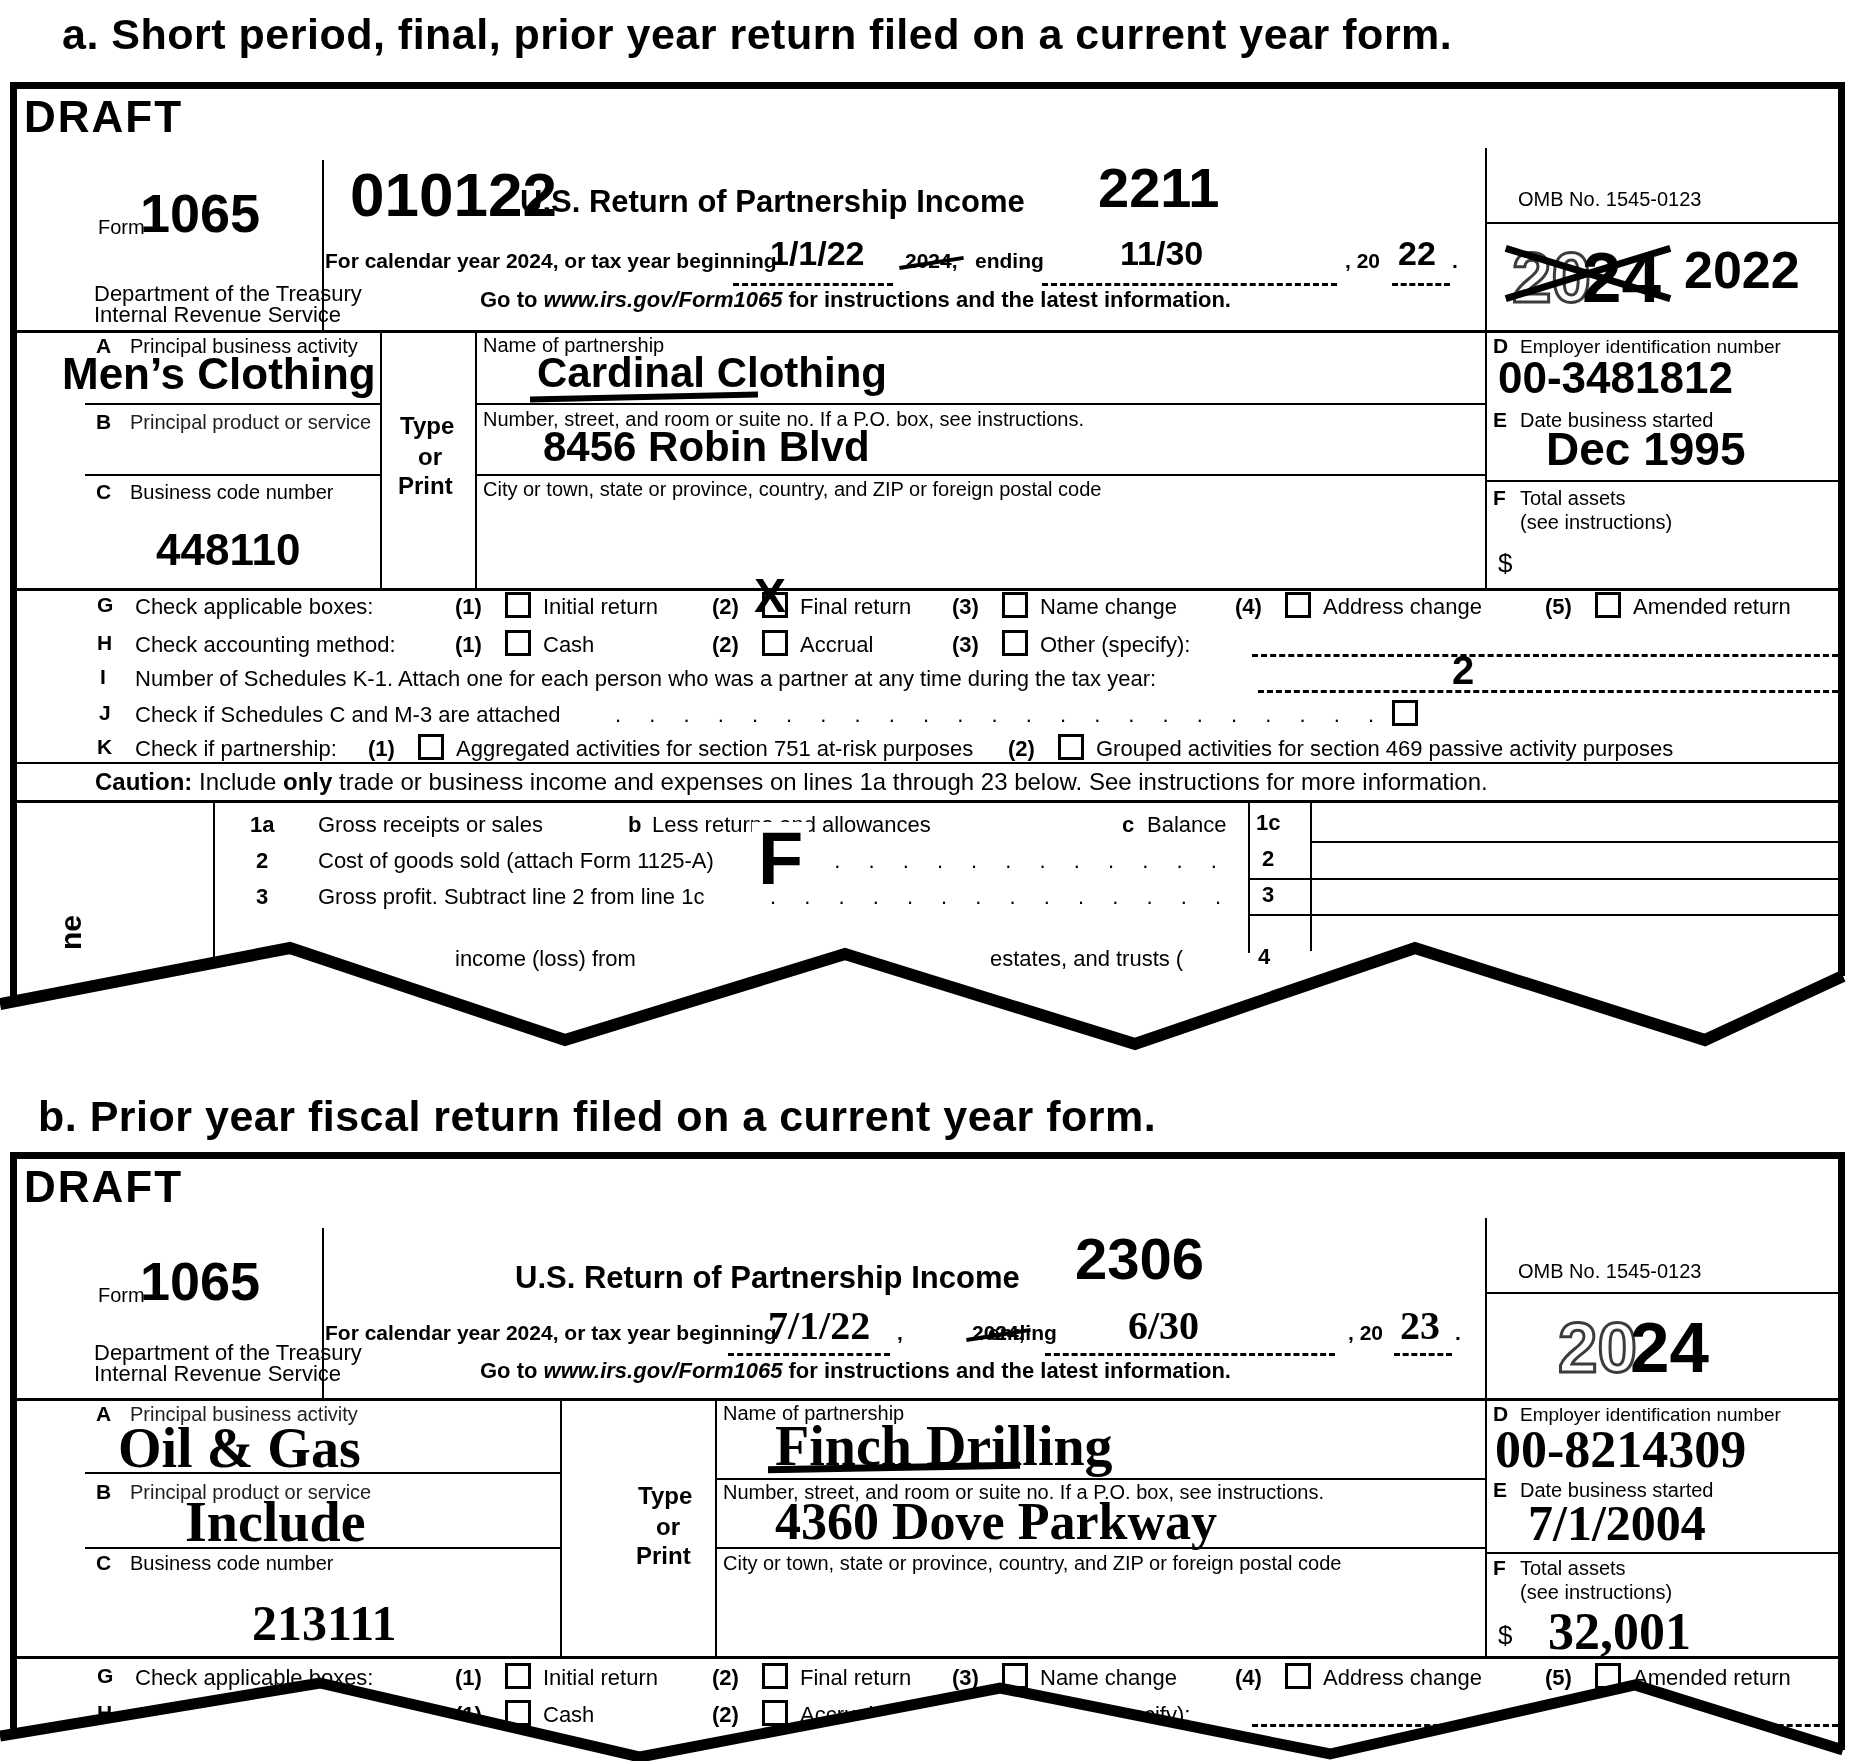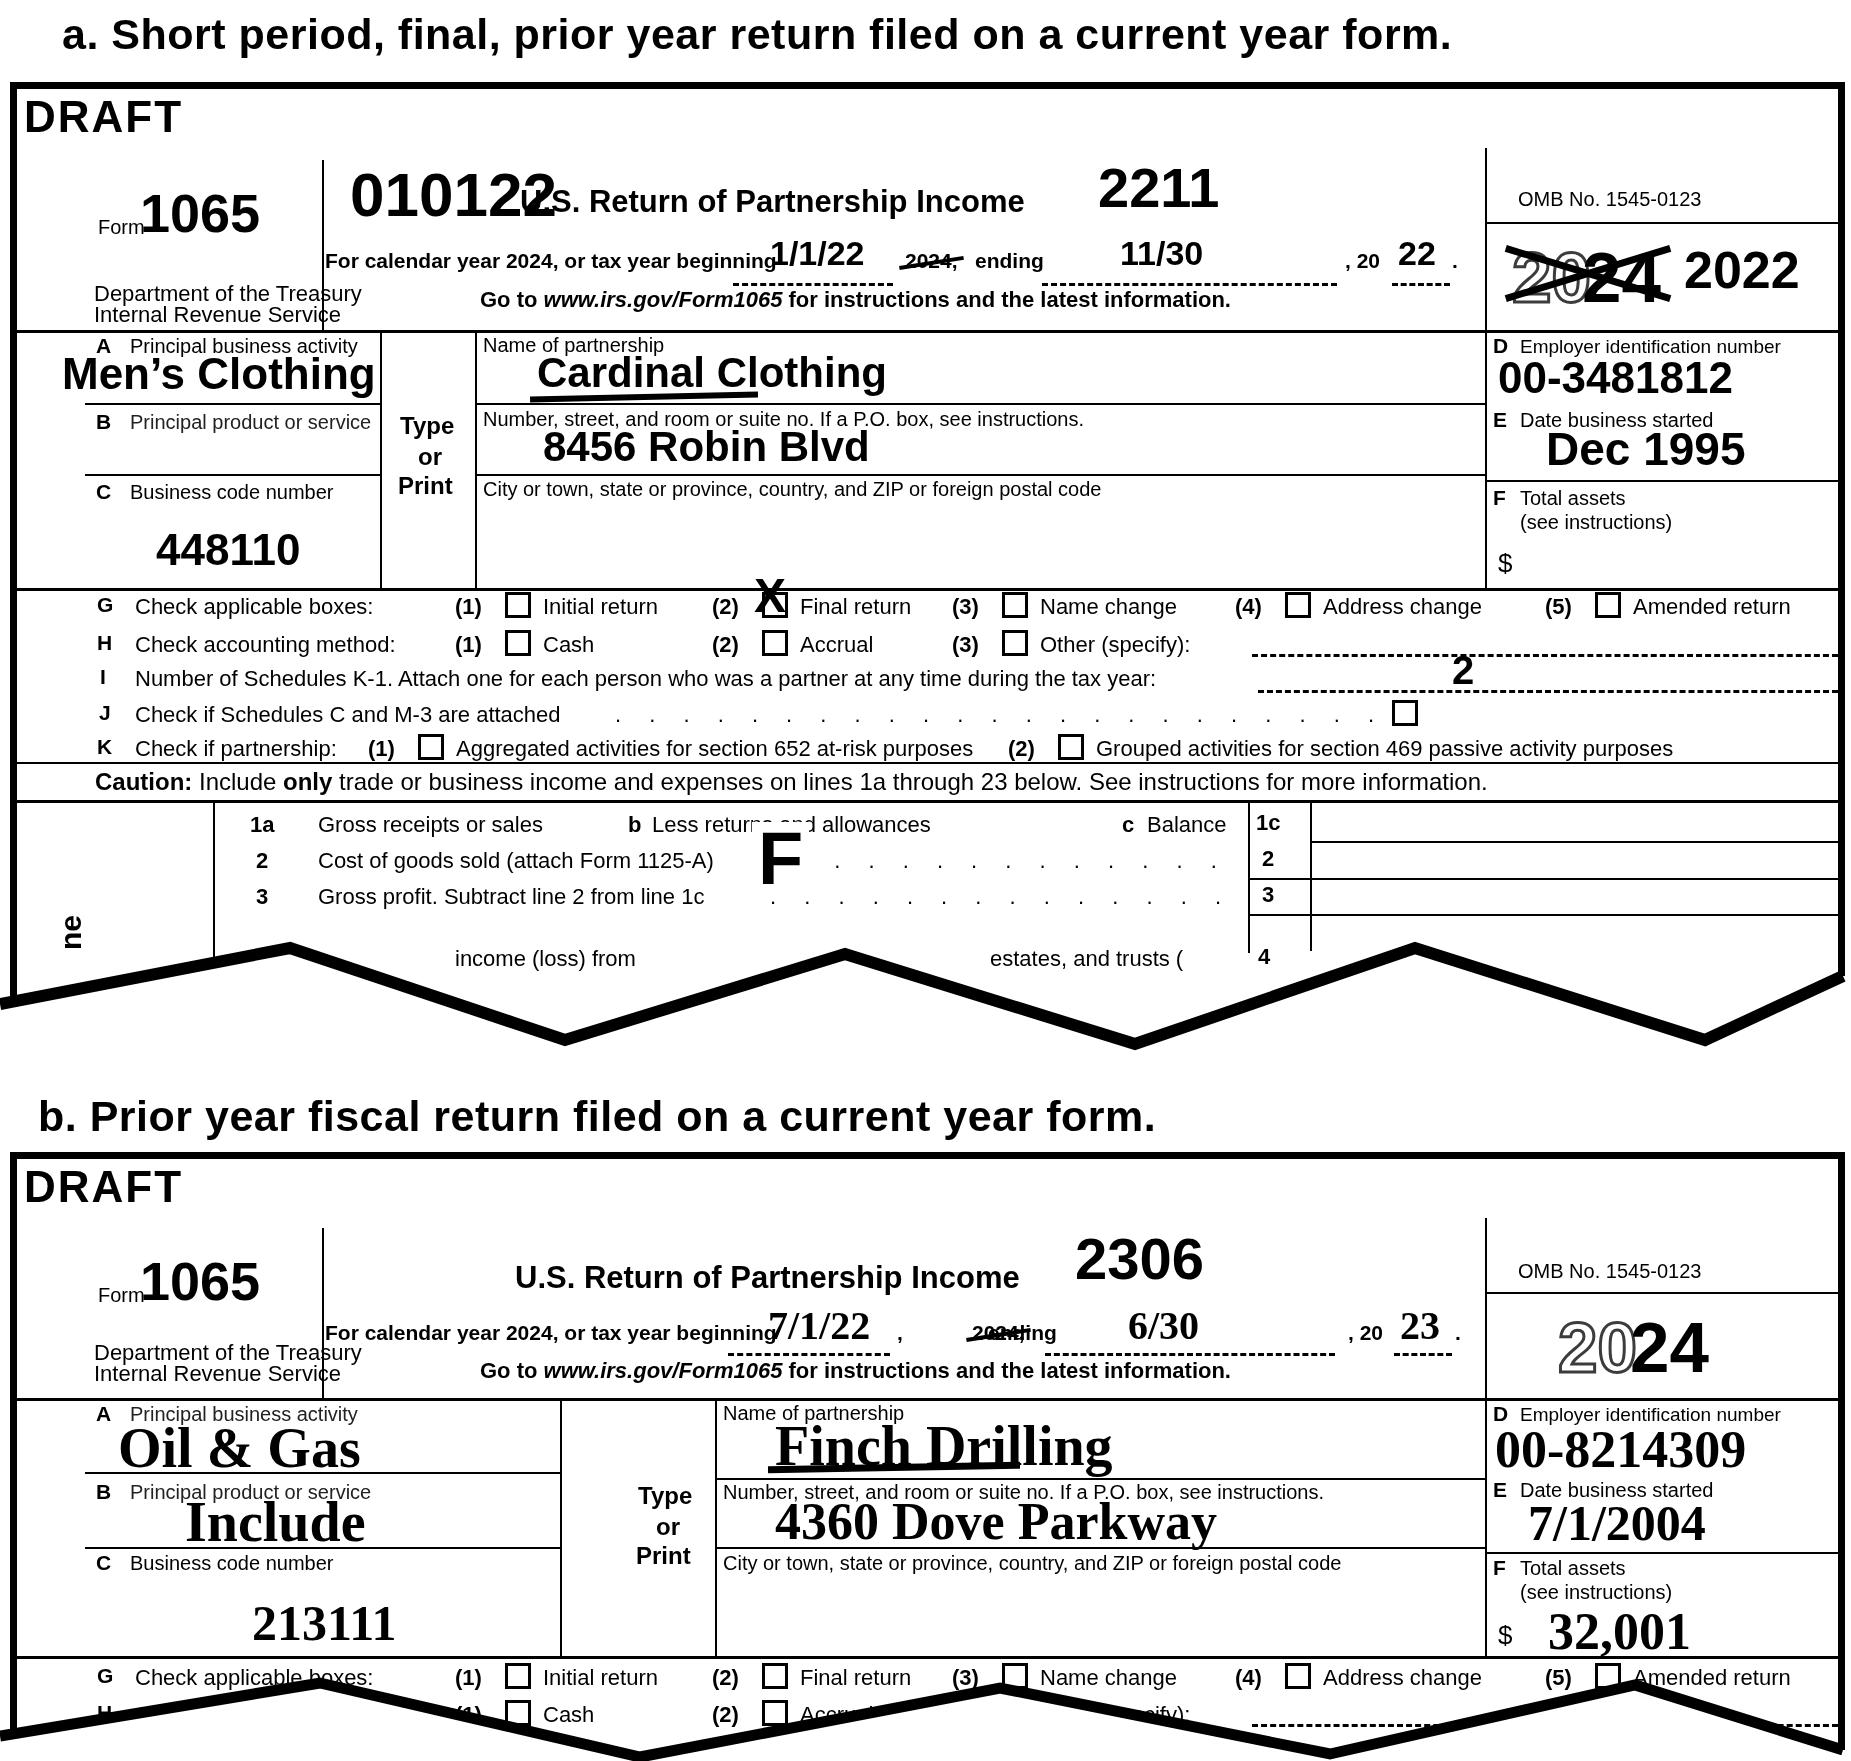--- a/index.html
+++ b/index.html
@@ -181,21 +181,21 @@
   <div class="ab lt" style="left:99px;top:701px">J</div>
   <div class="ab txt" style="left:135px;top:702px">Check if Schedules C and M-3 are attached</div>
   <div class="ab dots" style="left:615px;top:702px;width:758px">. . . . . . . . . . . . . . . . . . . . . . . . . . . . . . . . . . . . . . . . . . . . . . . . . .</div>
   <div class="ab cb" style="left:1392px;top:700px"></div>
 
   
   <div class="ab lt" style="left:97px;top:735px">K</div>
   <div class="ab txt" style="left:135px;top:736px">Check if partnership:</div>
   <div class="ab txt b" style="left:368px;top:736px">(1)</div>
   <div class="ab cb" style="left:418px;top:734px"></div>
-  <div class="ab txt" style="left:456px;top:736px">Aggregated activities for section 652 at-risk purposes</div>
+  <div class="ab txt" style="left:456px;top:736px">Aggregated activities for section 751 at-risk purposes</div>
   <div class="ab txt b" style="left:1008px;top:736px">(2)</div>
   <div class="ab cb" style="left:1058px;top:734px"></div>
   <div class="ab txt" style="left:1096px;top:736px">Grouped activities for section 469 passive activity purposes</div>
 
   
   <div class="ab bar" style="left:10px;top:762px;width:1835px;height:2px"></div>
   <div class="ab caution" style="left:95px;top:768px">
     <span class="b">Caution:</span>
     <span>Include</span>
     <span class="b">only</span>

